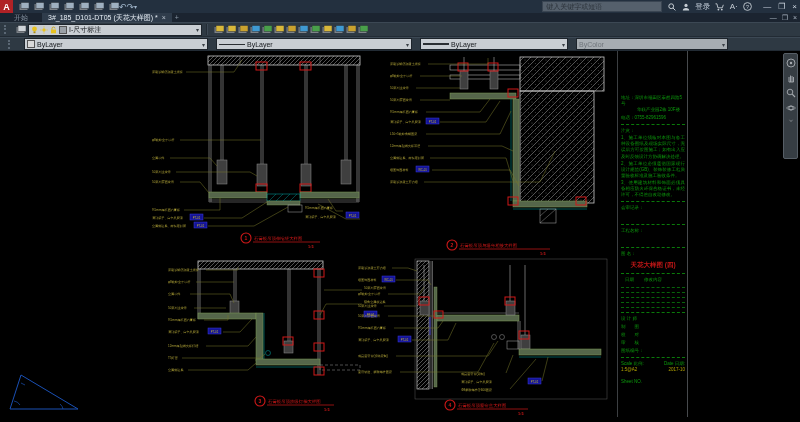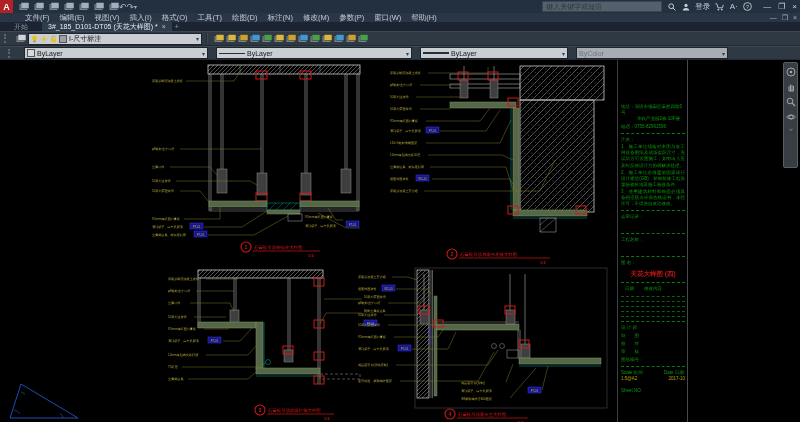--- a/index.html
+++ b/index.html
@@ -142,34 +142,20 @@
           </svg>
       </span>
       <div class="winbtns">
         <span>—</span>
         <span>❐</span>
         <span>×</span>
       </div>
     </div>
   </div>
 
-  <div class="menubar">
-  <span class="menu-item">文件(F)</span>
-      <span class="menu-item">编辑(E)</span>
-      <span class="menu-item">视图(V)</span>
-      <span class="menu-item">插入(I)</span>
-      <span class="menu-item">格式(O)</span>
-      <span class="menu-item">工具(T)</span>
-      <span class="menu-item">绘图(D)</span>
-      <span class="menu-item">标注(N)</span>
-      <span class="menu-item">修改(M)</span>
-      <span class="menu-item">参数(P)</span>
-      <span class="menu-item">窗口(W)</span>
-      <span class="menu-item">帮助(H)</span>
-    </div>
   <div class="doc-winbtns" style="position:absolute;top:14px;right:3px;">
     <span>—</span>
     <span>❐</span>
     <span>×</span>
   </div>
 
   <div class="tabrow">
     <span class="tab-start">开始</span>
     <span class="tab-active">
       <span>3#_185_D101-DT05 (天花大样图) *</span>

